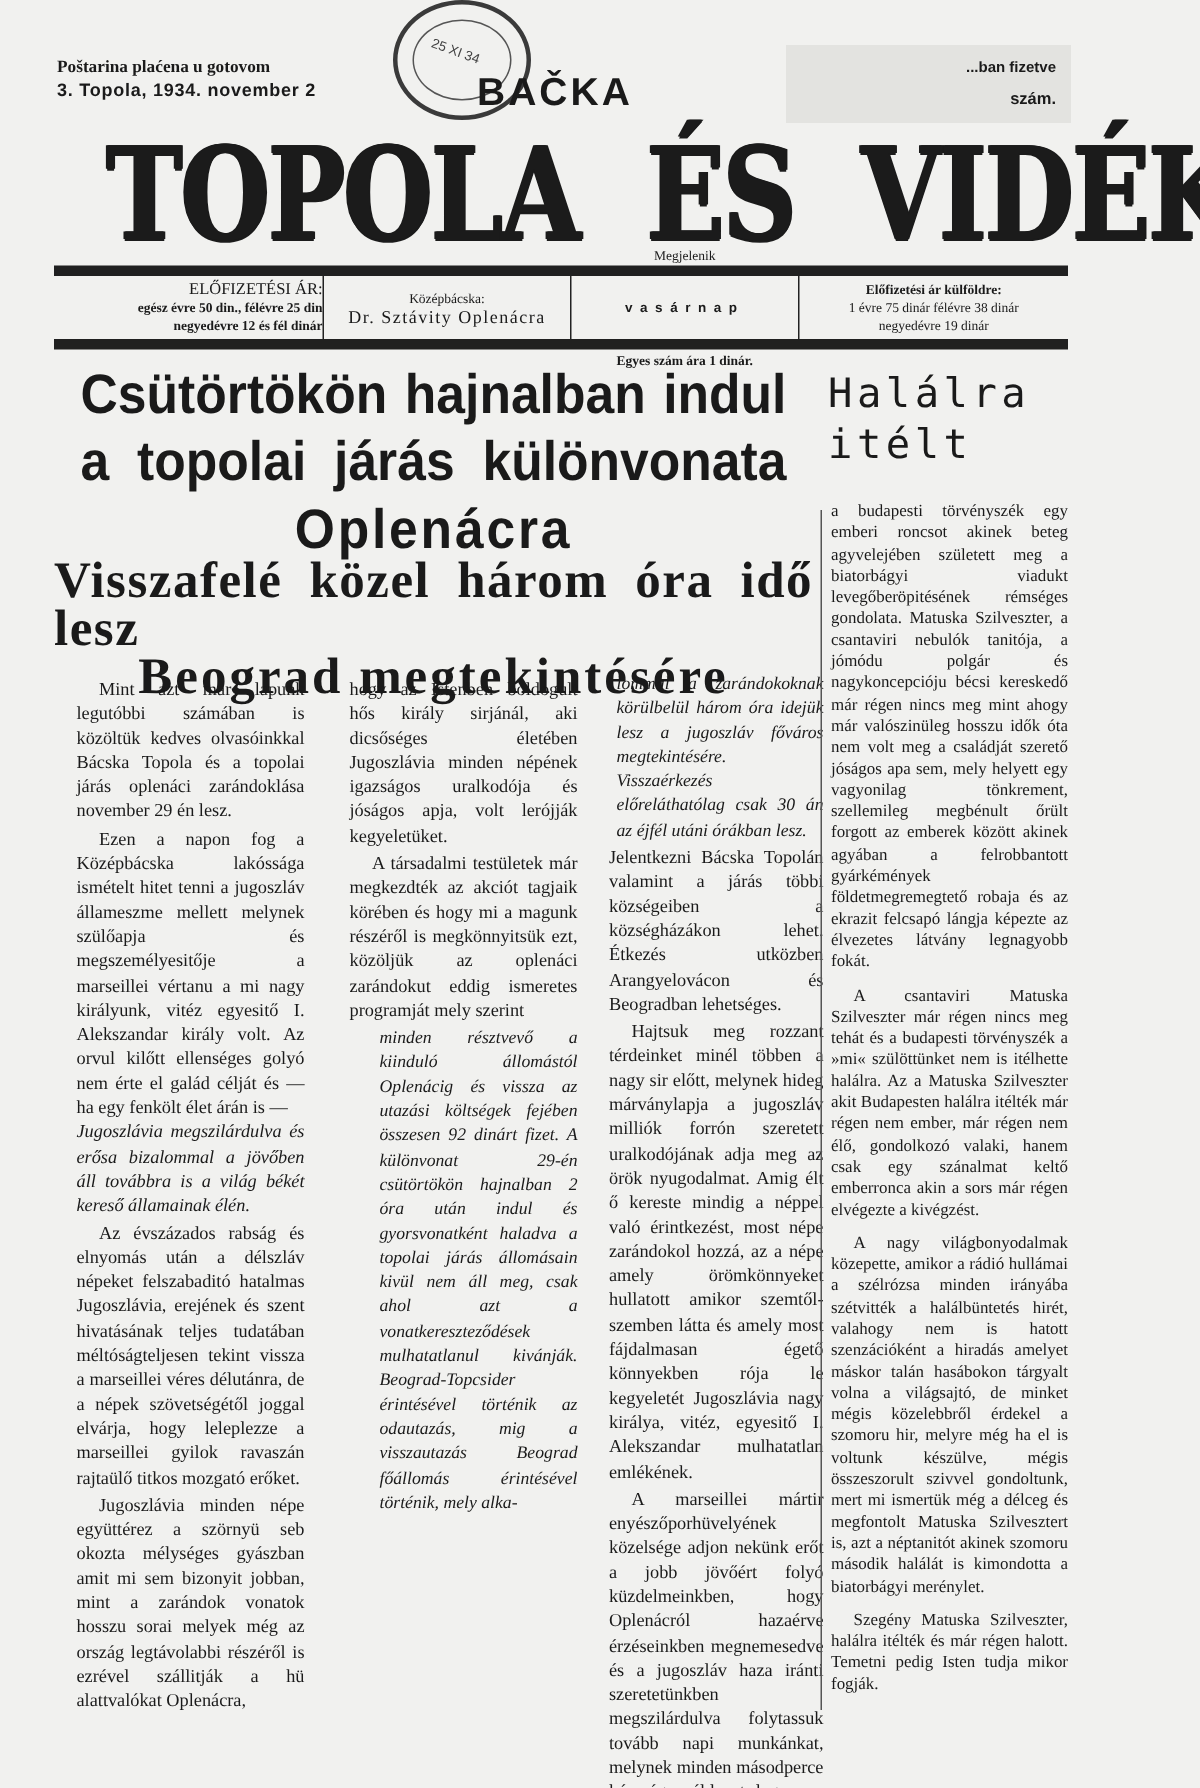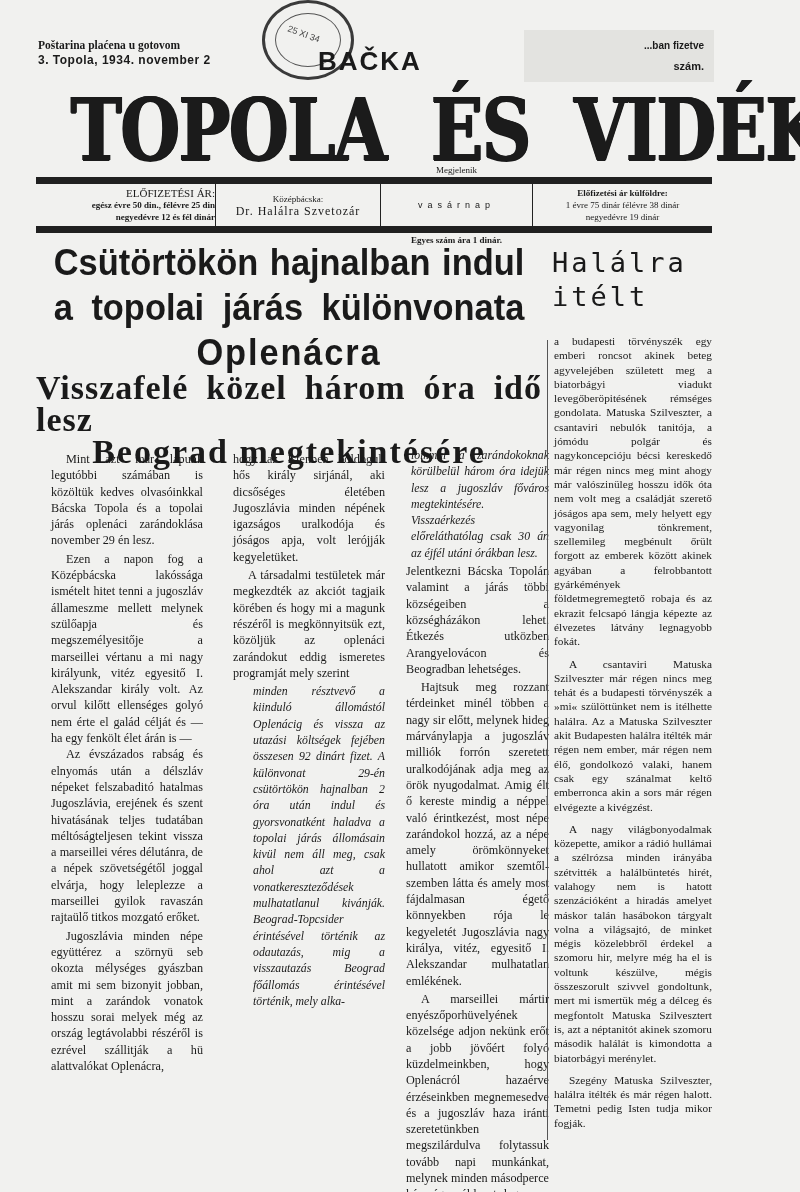--- a/index.html
+++ b/index.html
@@ -20,21 +20,21 @@
   .masthead span { display: inline-block; transform: scaleX(0.82); transform-origin: center; text-shadow: 1px 0 0 #1b1b1b, -1px 0 0 #1b1b1b, 0 1px 0 #1b1b1b; }
 
   .bar { position: absolute; left: 36px; width: 676px; height: 7px; background: #202020; }
   .info { position: absolute; left: 36px; top: 184px; width: 676px; height: 42px; display: flex; font-size: 9px; }
   .info > div { text-align: center; line-height: 12px; display: flex; flex-direction: column; justify-content: center; }
   .info .c1 { width: 180px; border-right: 1.5px solid #222; text-align: right; }
   .info .c2 { width: 165px; border-right: 1.5px solid #222; }
   .info .c3 { width: 152px; border-right: 1.5px solid #222; gap: 23px; }
   .info .c4 { flex: 1; }
   .bold-sans { font-family: Liberation Serif, serif; font-weight: bold; }
-  .spaced { letter-spacing: 5px; font-family: "Liberation Sans", sans-serif; font-weight: normal; }
+  .spaced { letter-spacing: 5px; font-family: "Liberation Sans", sans-serif; font-weight: bold; }
   .editor { font-size: 12px; letter-spacing: 1px; }
 
   .h1 { position: absolute; left: 36px; top: 240px; width: 506px; text-align: center; font-family: "Liberation Sans", sans-serif; font-weight: bold; font-size: 37px; line-height: 45px; transform: scaleX(0.93); transform-origin: center top; }
   .h1 .w { display: block; text-align: justify; text-align-last: justify; }
   .h1 .c { display: block; text-align: center; letter-spacing: 2px; }
   .h2 { position: absolute; left: 36px; top: 372px; width: 506px; font-family: "Liberation Serif", serif; font-weight: bold; font-size: 34px; line-height: 32px; letter-spacing: 1px; }
   .h2 .w { display: block; text-align: justify; text-align-last: justify; }
   .h2 .c { display: block; text-align: center; letter-spacing: 2px; }
 
   .col { position: absolute; font-family: "Liberation Serif", serif; font-size: 12.2px; line-height: 16.3px; text-align: justify; }
@@ -77,21 +77,21 @@
 
 <div class="bar" style="top:177px"></div>
 <div class="info">
   <div class="c1">
     <span style="font-size:11px">ELŐFIZETÉSI ÁR:</span>
     <span class="bold-sans">egész évre 50 din., félévre 25 din</span>
     <span class="bold-sans">negyedévre 12 és fél dinár</span>
   </div>
   <div class="c2">
     <span>Középbácska:</span>
-    <span class="editor">Dr. Halálra Szvetozár</span>
+    <span class="editor">Dr. Sztávity Oplenácra</span>
   </div>
   <div class="c3">
     <span>Megjelenik</span>
     <span class="spaced">vasárnap</span>
     <span class="bold-sans">Egyes szám ára 1 dinár.</span>
   </div>
   <div class="c4">
     <span class="bold-sans">Előfizetési ár külföldre:</span>
     <span>1 évre 75 dinár  félévre 38 dinár</span>
     <span>negyedévre  19 dinár</span>
@@ -105,20 +105,21 @@
   <span class="c">Oplenácra</span>
 </div>
 <div class="h2">
   <span class="w">Visszafelé közel három óra idő lesz</span>
   <span class="c">Beograd megtekintésére</span>
 </div>
 
 <div class="col c-a">
   <p>Mint azt már lapunk legutóbbi számában is közöltük kedves olvasóinkkal Bácska Topola és a topolai járás oplenáci zarándoklása november 29 én lesz.</p>
   <p style="margin-bottom:0">Ezen a napon fog a Középbácska lakóssága ismételt hitet tenni a jugoszláv állameszme mellett melynek szülőapja és megszemélyesitője a marseillei vértanu a mi nagy királyunk, vitéz egyesitő I. Alekszandar király volt. Az orvul kilőtt ellenséges golyó nem érte el galád célját és — ha egy fenkölt élet árán is —</p>
+  <p class="noind it">Jugoszlávia megszilárdulva és erősa bizalommal a jövőben áll továbbra is a világ békét kereső államainak élén.</p>
   <p>Az évszázados rabság és elnyomás után a délszláv népeket felszabaditó hatalmas Jugoszlávia, erejének és szent hivatásának teljes tudatában méltóságteljesen tekint vissza a marseillei véres délutánra, de a népek szövetségétől joggal elvárja, hogy leleplezze a marseillei gyilok ravaszán rajtaülő titkos mozgató erőket.</p>
   <p>Jugoszlávia minden népe együttérez a szörnyü seb okozta mélységes gyászban amit mi sem bizonyit jobban, mint a zarándok vonatok hosszu sorai melyek még az ország legtávolabbi részéről is ezrével szállitják a hü alattvalókat Oplenácra,</p>
 </div>
 
 <div class="col c-b">
   <p class="noind">hogy az Istenben boldogult hős király sirjánál, aki dicsőséges életében Jugoszlávia minden népének igazságos uralkodója és jóságos apja, volt lerójják kegyeletüket.</p>
   <p>A társadalmi testületek már megkezdték az akciót tagjaik körében és hogy mi a magunk részéről is megkönnyitsük ezt, közöljük az oplenáci zarándokut eddig ismeretes programját mely szerint</p>
   <p class="itblock">minden résztvevő a kiinduló állomástól Oplenácig és vissza az utazási költségek fejében összesen 92 dinárt fizet. A különvonat 29-én csütörtökön hajnalban 2 óra után indul és gyorsvonatként haladva a topolai járás állomásain kivül nem áll meg, csak ahol azt a vonatkereszteződések mulhatatlanul kivánják. Beograd-Topcsider érintésével történik az odautazás, mig a visszautazás Beograd főállomás érintésével történik, mely alka-</p>
 </div>
 

